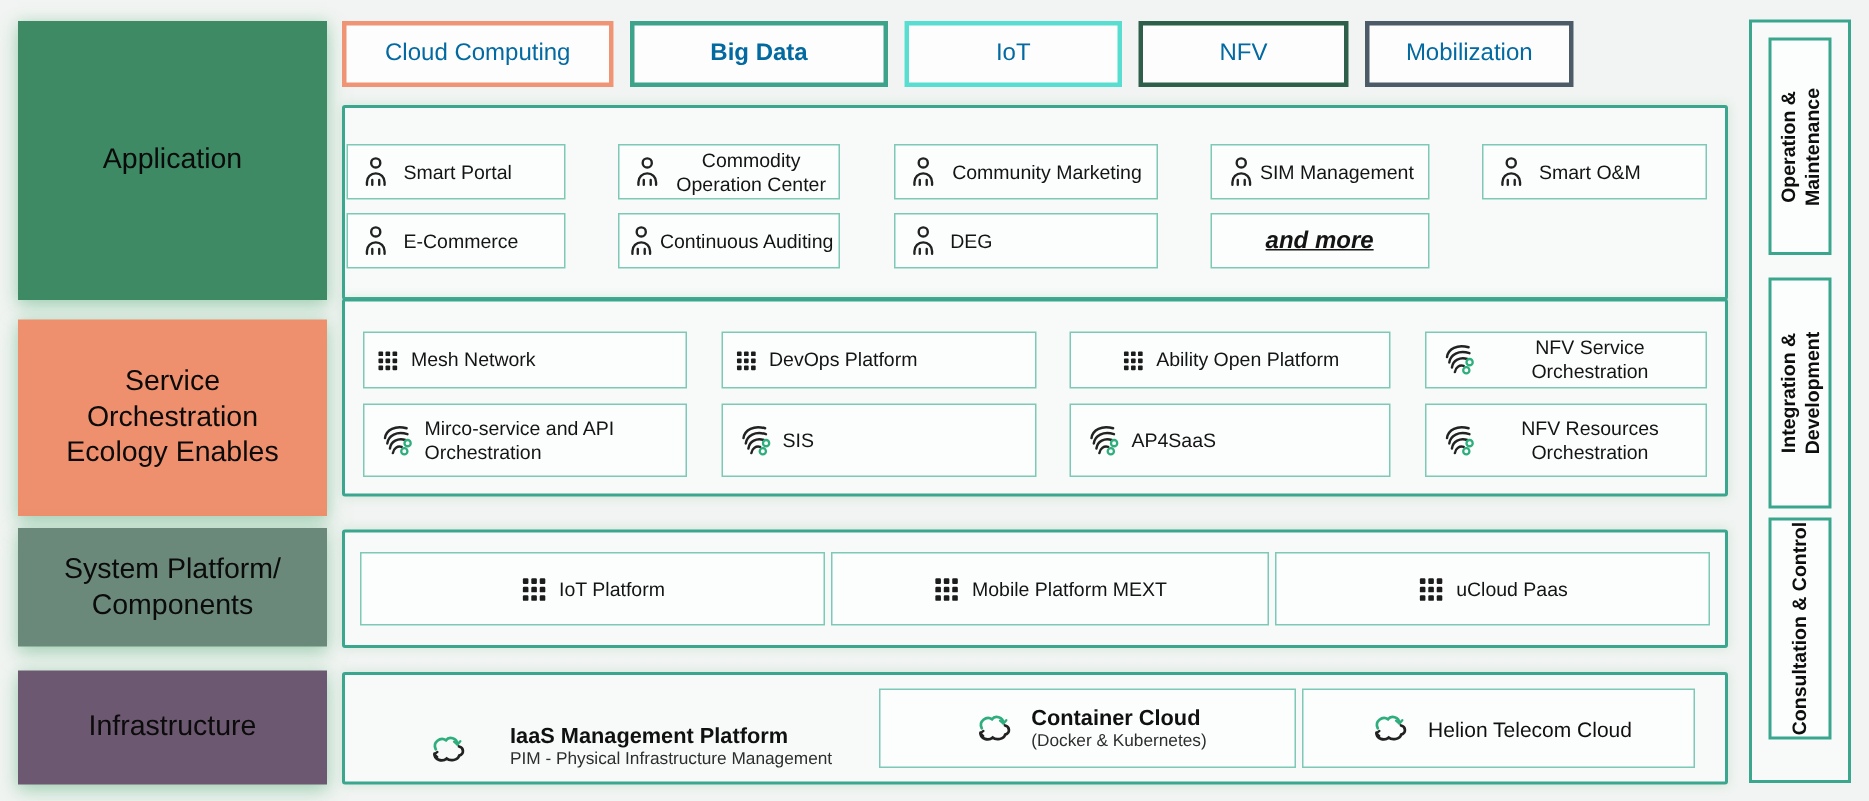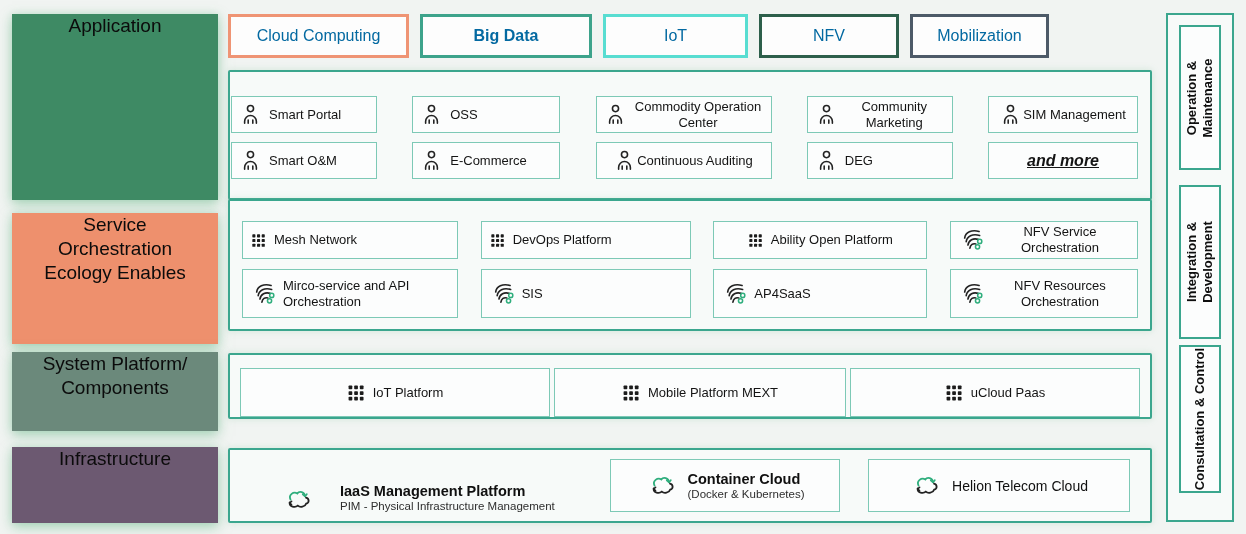--- a/index.html
+++ b/index.html
@@ -6,21 +6,21 @@
   body{
     width:1246px;height:534px;position:relative;
     background:#f1f4f2;
     font-family:"Liberation Sans", sans-serif;
     color:#111;
     overflow:hidden;
   }
   
   .layer{
     position:absolute;left:12px;width:206px;
-    display:flex;justify-content:center;
+    display:flex;align-items:center;justify-content:center;
     text-align:center;font-size:19px;line-height:1.25;color:#0b0b0b;
     box-shadow:0 5px 12px rgba(130,195,155,.55), 0 0 8px rgba(130,195,155,.35);
     padding:0 12px;box-sizing:border-box;
   }
   .layer-app{top:14px;height:186px;background:#3e8a64;}
   .layer-service{top:213px;height:131px;background:#ee906d;}
   .layer-system{top:352px;height:79px;background:#6b897b;}
   .layer-infra{top:447px;height:76px;background:#6c5971;}
 
   
@@ -41,21 +41,21 @@
     position:absolute;left:228px;width:924px;box-sizing:border-box;
     border:2px solid #3ba68e;background:#f7faf9;border-radius:2px;
     box-shadow:0 0 7px rgba(130,195,155,.28);
   }
   .panel-app{top:70px;height:130px;padding:24px 12px 0 1px;
     display:grid;grid-template-columns:146px 148px 176px 146px 150px;
     grid-template-rows:37px 37px;row-gap:9px;justify-content:space-between;}
   .panel-service{top:199px;height:132px;padding:20px 12px 0 12px;
     display:grid;grid-template-columns:216px 210px 214px 188px;
     grid-template-rows:38px 49px;row-gap:10px;justify-content:space-between;}
-  .panel-system{top:353px;height:66px;padding:13px 10px 16px 10px;
+  .panel-system{top:353px;height:79px;padding:13px 10px 16px 10px;
     display:grid;grid-template-columns:310px 292px 290px;
     grid-template-rows:49px;justify-content:space-between;}
   .panel-infra{top:448px;height:75px;padding:9px 20px 0 52px;
     display:flex;align-items:flex-start;justify-content:space-between;}
 
   
   .box{
     box-sizing:border-box;background:#fcfdfd;border:1px solid #7dc9b6;
     display:flex;align-items:center;gap:8px;padding:2px 8px;
     font-size:13px;line-height:1.2;color:#141414;
@@ -174,26 +174,20 @@
     </div>
 </div>
 
 <div class="panel panel-app">
   <div class="box">
     <svg class="ic ic-person">
         <use href="#i-person"></use>
       </svg>
     <span class="lbl">Smart Portal</span>
   </div>
-  <div class="box">
-    <svg class="ic ic-person">
-        <use href="#i-person"></use>
-      </svg>
-    <span class="lbl">OSS</span>
-  </div>
   <div class="box t-center">
     <svg class="ic ic-person">
         <use href="#i-person"></use>
       </svg>
     <span class="lbl">Commodity Operation Center</span>
   </div>
   <div class="box t-center">
     <svg class="ic ic-person">
         <use href="#i-person"></use>
       </svg>
@@ -311,21 +305,21 @@
 <div class="panel panel-infra">
   <div class="nobox" style="width:300px;">
     <svg class="ic ic-cloud">
         <use href="#i-cloud"></use>
       </svg>
     <div>
       <div class="infra-title">IaaS Management Platform</div>
       <div class="infra-sub">PIM - Physical Infrastructure Management</div>
     </div>
   </div>
-  <div class="infra-box" style="width:230px;">
+  <div class="infra-box" style="width:278px;">
     <svg class="ic ic-cloud">
         <use href="#i-cloud"></use>
       </svg>
     <div>
       <div class="infra-title">Container Cloud</div>
       <div class="infra-sub">(Docker &amp; Kubernetes)</div>
     </div>
   </div>
   <div class="infra-box" style="width:262px;">
     <svg class="ic ic-cloud">

